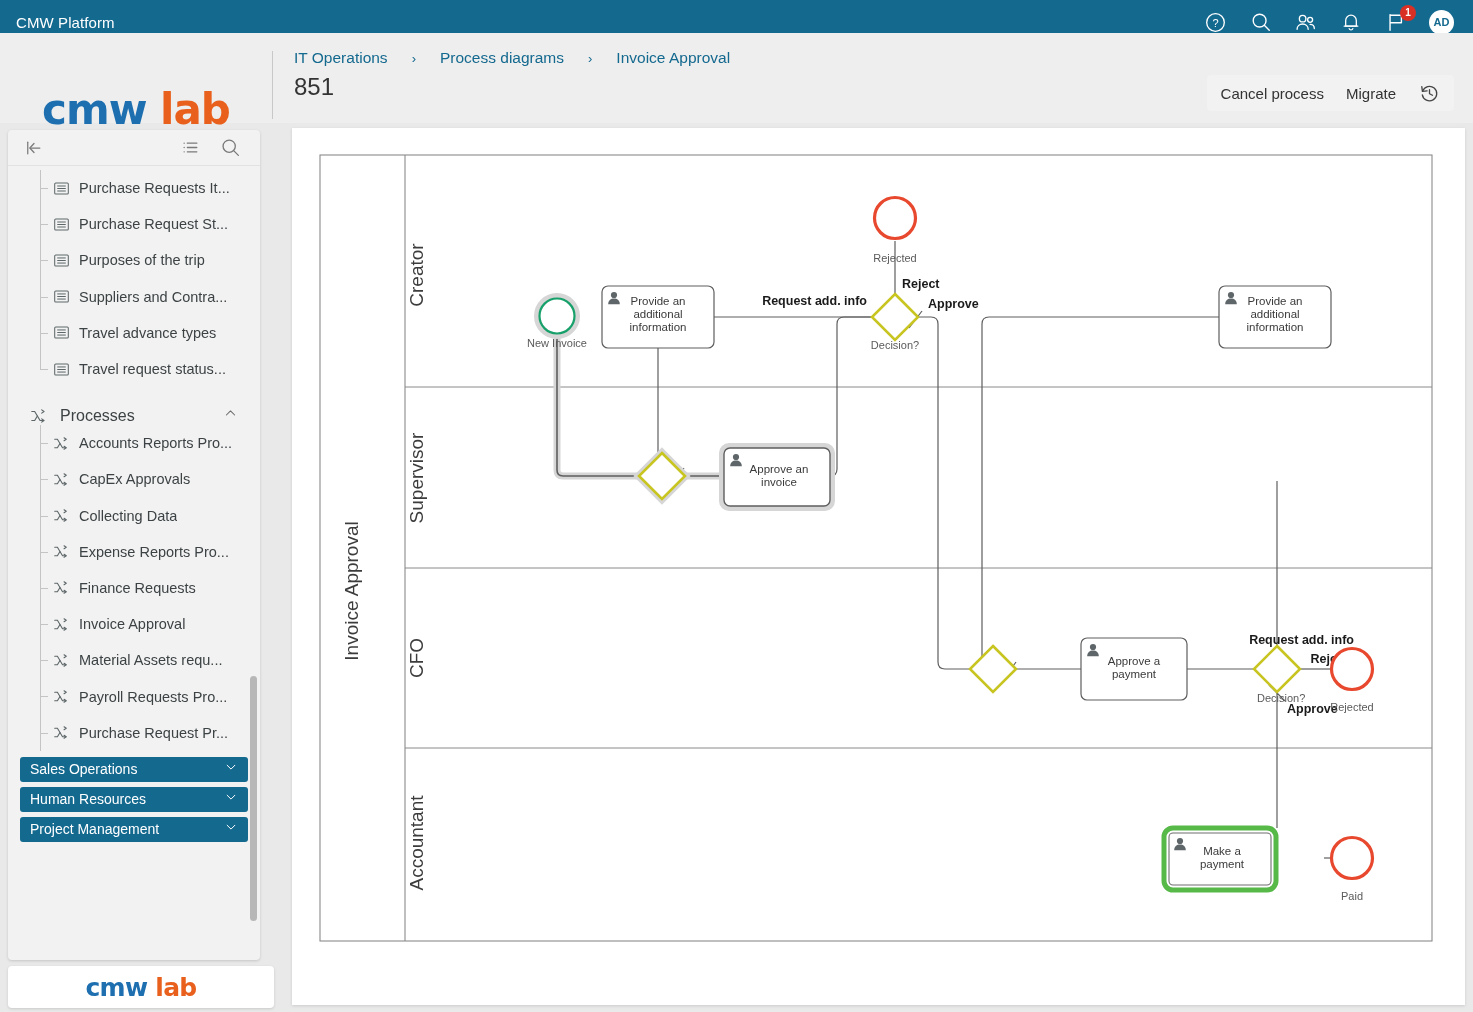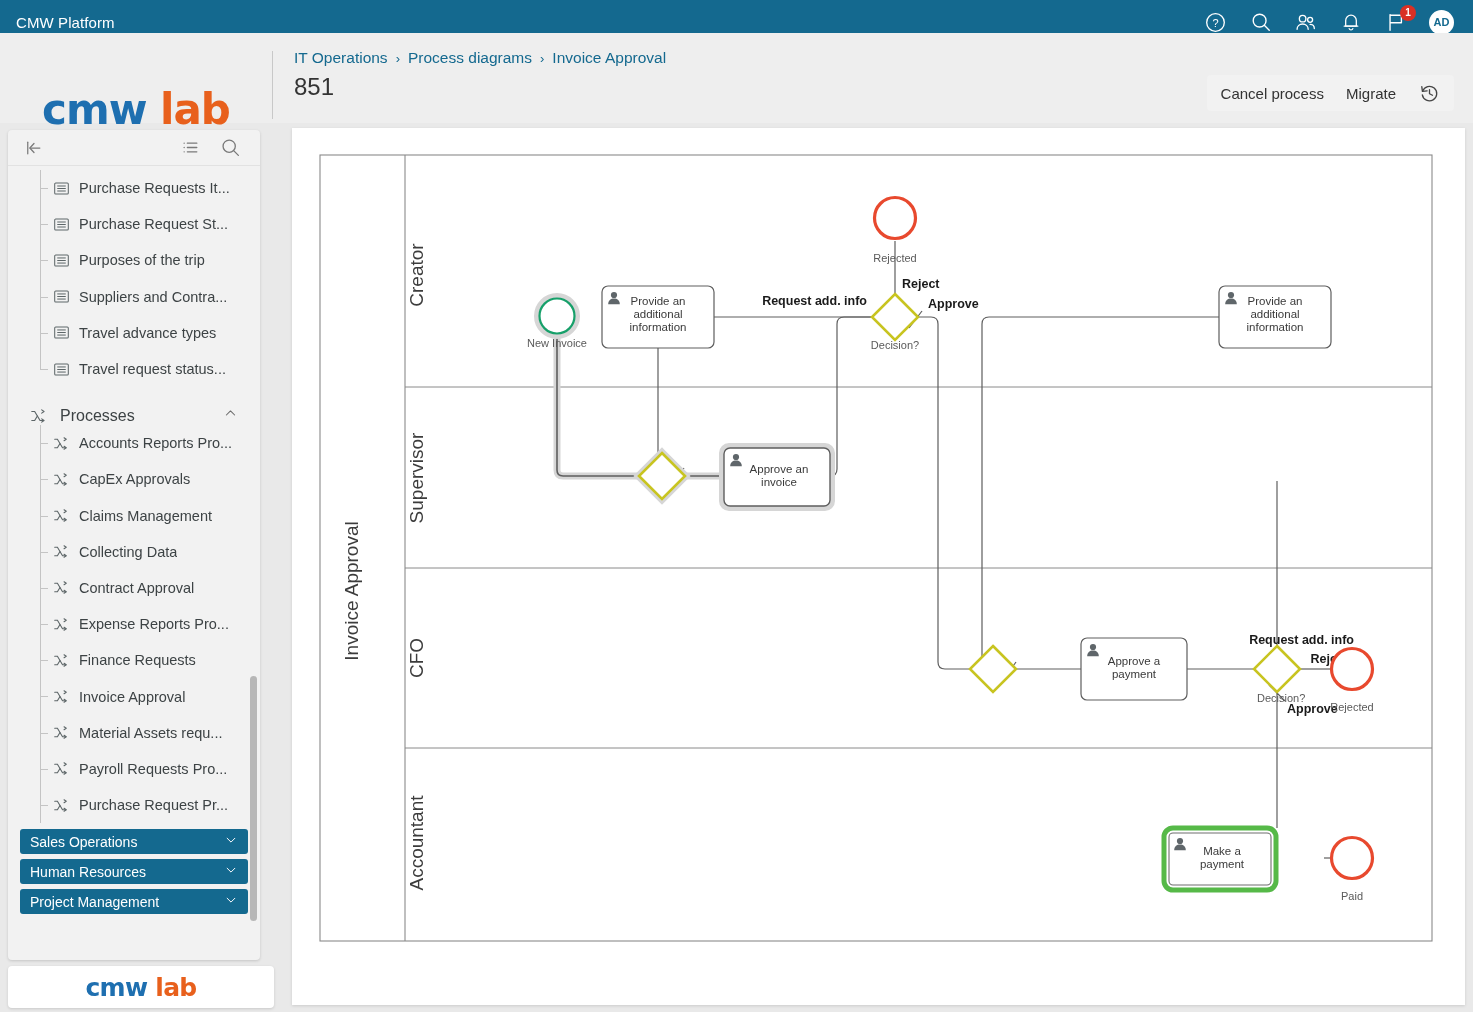--- a/index.html
+++ b/index.html
@@ -54,21 +54,21 @@
   .logo .cmw { color: #1e6fb0; }
   .logo .lab { color: #e8601c; }
 
   .bc-wrap { position: absolute; left: 272px; top: 16px; }
   .bc-divider {
     position: absolute; left: 0; top: 2px; width: 1px; height: 68px;
     background: #c8c8c8;
   }
   .breadcrumb {
     margin-left: 22px; font-size: 15.5px; color: #14698f;
-    display: flex; align-items: center; gap: 8px;
+    display: flex; align-items: center; gap: 24px;
   }
   .breadcrumb .crumb { cursor: pointer; }
   .breadcrumb .sep { color: #14698f; font-size: 13px; }
   .proc-id {
     margin-left: 22px; margin-top: 6px;
     font-size: 24px; color: #333333;
   }
 
   .header-actions {
     position: absolute; right: 19px; top: 42px;
@@ -406,43 +406,21 @@
       </div>
       <div class="sb-item">
         <span class="rail"></span>
           <span class="tick"></span>
         <span class="ic"><svg width="17" height="17" viewBox="0 0 20 20" fill="none" stroke="#5d6668" stroke-width="1.3">
               <path d="M2 5h3.2l3 5 3 5H15" stroke-linecap="round"></path>
               <path d="M2 15h3.2l3-5" stroke-linecap="round"></path>
               <polyline points="13,3.2 15.6,5 13,6.8" stroke-linecap="round" stroke-linejoin="round"></polyline>
               <polyline points="13,13.2 15.6,15 13,16.8" stroke-linecap="round" stroke-linejoin="round"></polyline>
             </svg></span>
-        <span class="lbl">Claims Management</span>
-      </div>
-      <div class="sb-item">
-        <span class="rail"></span>
-          <span class="tick"></span>
-        <span class="ic"><svg width="17" height="17" viewBox="0 0 20 20" fill="none" stroke="#5d6668" stroke-width="1.3">
-              <path d="M2 5h3.2l3 5 3 5H15" stroke-linecap="round"></path>
-              <path d="M2 15h3.2l3-5" stroke-linecap="round"></path>
-              <polyline points="13,3.2 15.6,5 13,6.8" stroke-linecap="round" stroke-linejoin="round"></polyline>
-              <polyline points="13,13.2 15.6,15 13,16.8" stroke-linecap="round" stroke-linejoin="round"></polyline>
-            </svg></span>
         <span class="lbl">Collecting Data</span>
-      </div>
-      <div class="sb-item">
-        <span class="rail"></span>
-          <span class="tick"></span>
-        <span class="ic"><svg width="17" height="17" viewBox="0 0 20 20" fill="none" stroke="#5d6668" stroke-width="1.3">
-              <path d="M2 5h3.2l3 5 3 5H15" stroke-linecap="round"></path>
-              <path d="M2 15h3.2l3-5" stroke-linecap="round"></path>
-              <polyline points="13,3.2 15.6,5 13,6.8" stroke-linecap="round" stroke-linejoin="round"></polyline>
-              <polyline points="13,13.2 15.6,15 13,16.8" stroke-linecap="round" stroke-linejoin="round"></polyline>
-            </svg></span>
-        <span class="lbl">Contract Approval</span>
       </div>
       <div class="sb-item">
         <span class="rail"></span>
           <span class="tick"></span>
         <span class="ic"><svg width="17" height="17" viewBox="0 0 20 20" fill="none" stroke="#5d6668" stroke-width="1.3">
               <path d="M2 5h3.2l3 5 3 5H15" stroke-linecap="round"></path>
               <path d="M2 15h3.2l3-5" stroke-linecap="round"></path>
               <polyline points="13,3.2 15.6,5 13,6.8" stroke-linecap="round" stroke-linejoin="round"></polyline>
               <polyline points="13,13.2 15.6,15 13,16.8" stroke-linecap="round" stroke-linejoin="round"></polyline>
             </svg></span>

